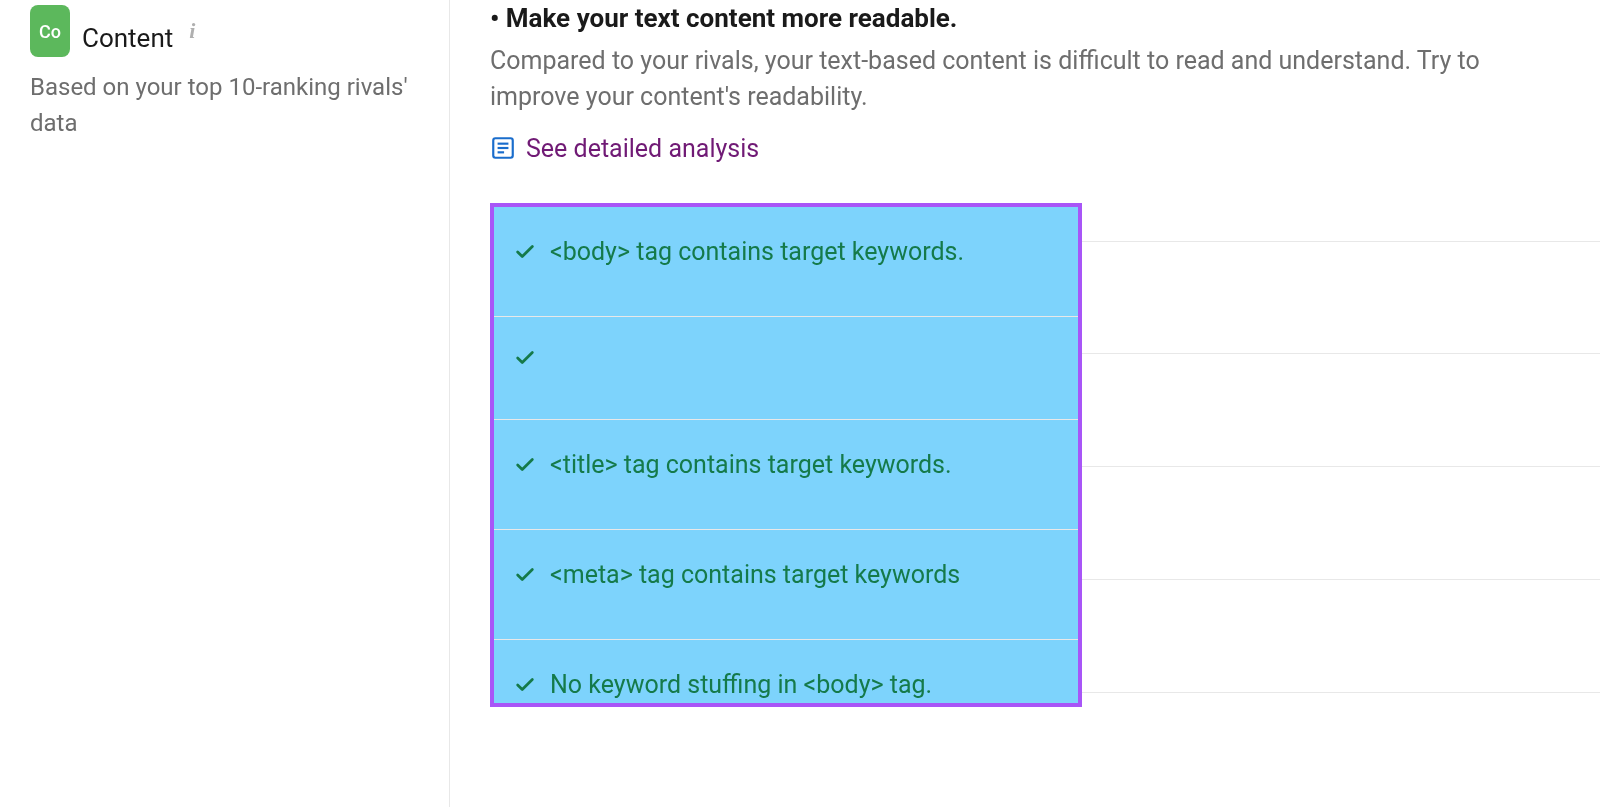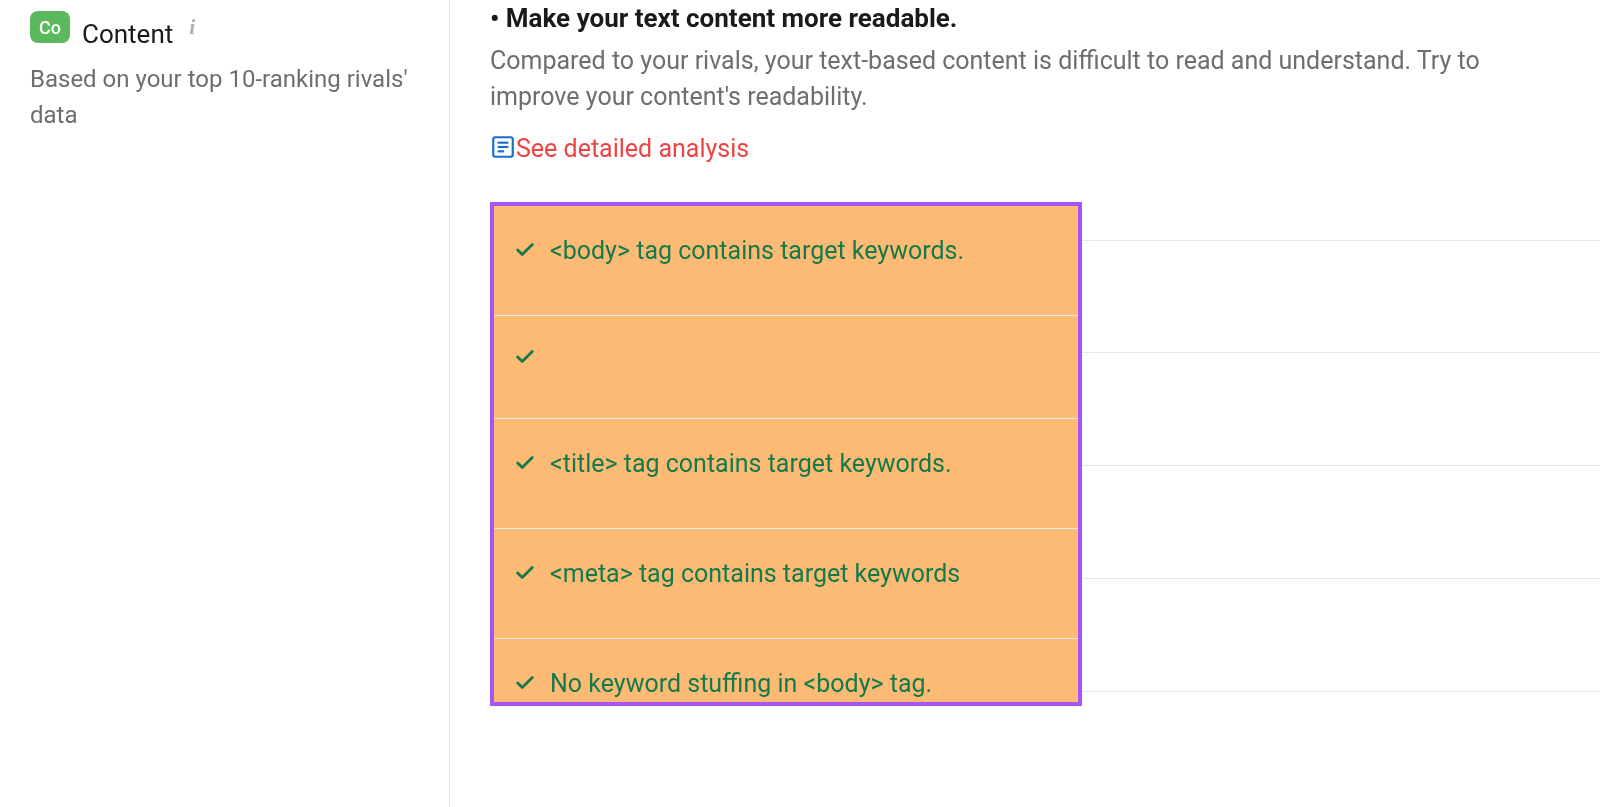--- a/index.html
+++ b/index.html
@@ -26,21 +26,21 @@
       flex-shrink: 0;
     }
     .sidebar-header {
       display: flex;
       align-items: center;
       gap: 12px;
       margin-bottom: 12px;
     }
     .badge {
       width: 40px;
-      height: 32px;
+      height: 52px;
       background: #5cb85c;
       border-radius: 8px;
       display: flex;
       align-items: center;
       justify-content: center;
       color: #ffffff;
       font-size: 18px;
       font-weight: 500;
     }
     .sidebar-title {
@@ -81,22 +81,23 @@
       content: "• ";
     }
     .rec-desc {
       font-size: 25px;
       line-height: 1.45;
       color: #6e6e6e;
       margin-bottom: 18px;
     }
     .link-row {
       display: inline-flex;
-      align-items: flex-start;
-      color: #ef4444;
+      align-items: center;
+      gap: 10px;
+      color: #701a75;
       font-size: 25px;
       text-decoration: none;
       cursor: pointer;
     }
     .link-icon {
       display: inline-flex;
       vertical-align: middle;
     }
     .check-list {
       border: 4px solid #a855f7;
@@ -153,21 +154,21 @@
       </a>
     </div>
 
     <div style="position:relative;">
       <div style="position:absolute; left:0; right:-40px; top:38px;">
         <div style="border-top:1px solid #e8e8e8; height:113px; border-bottom:1px solid #e8e8e8;"></div>
         <div style="height:113px; border-bottom:1px solid #e8e8e8;"></div>
         <div style="height:113px; border-bottom:1px solid #e8e8e8;"></div>
         <div style="height:113px; border-bottom:1px solid #e8e8e8;"></div>
       </div>
-      <div class="check-list" style="position:relative; background:#fdba74;">
+      <div class="check-list" style="position:relative; background:#7dd3fc;">
         <div class="check-item">
           <span class="check-icon">
             <svg width="22" height="22" viewBox="0 0 24 24" fill="none" stroke="#157a4a" stroke-width="3" stroke-linecap="round" stroke-linejoin="round">
                 <polyline points="20 6 9 17 4 12"></polyline>
               </svg>
           </span>
           <span>&lt;body&gt; tag contains target keywords.</span>
         </div>
         <div class="check-item">
           <span class="check-icon">

